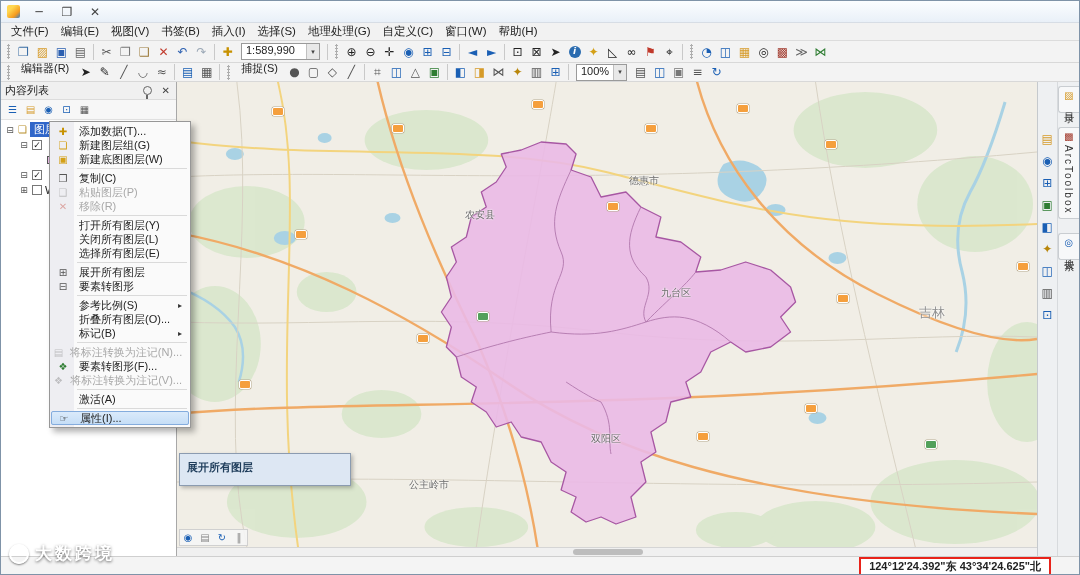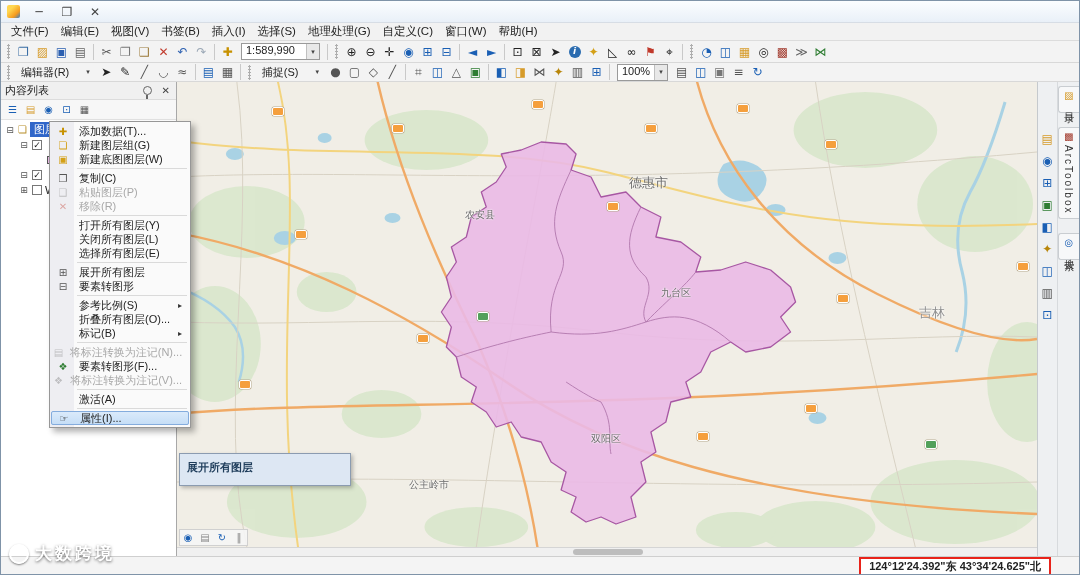--- a/index.html
+++ b/index.html
@@ -25,21 +25,21 @@
   .tb-group { display:flex; align-items:center; }
   .tbtn { width:19px; height:18px; display:flex; align-items:center; justify-content:center; border:1px solid transparent; border-radius:2px; }
   .glyph { font-family:"DejaVu Sans", sans-serif; font-size:12px; line-height:1; }
   .glyph.circ { background:#2b6cb0; color:#fff !important; border-radius:50%; width:12px; height:12px; font-size:9px; font-weight:bold; display:flex; align-items:center; justify-content:center; font-style:italic; }
   .tb-sep { width:1px; height:16px; background:#c9c9c9; margin:0 3px; }
   .tb-grip { width:3px; height:15px; margin:0 4px; background-image:radial-gradient(#adadad 1px, transparent 1.2px); background-size:3px 3px; }
   .combo { display:flex; align-items:flex-start; height:17px; border:1px solid #9a9a9a; background:#fff; margin:0 4px; font-size:11px; }
   .combo-text { padding:0 4px; min-width:64px; color:#222; }
   .combo-text.small { min-width:36px; }
   .combo-btn { width:13px; height:100%; background:#e8e8e8; border-left:1px solid #c0c0c0; display:flex; align-items:center; justify-content:center; font-size:7px; color:#444; }
-  .menu-btn { display:flex; align-items:center; gap:17px; padding:0 6px; height:25px; font-size:11px; color:#222; border:1px solid transparent; }
+  .menu-btn { display:flex; align-items:center; gap:17px; padding:0 6px; height:25px; font-size:11px; color:#222; border:1px solid transparent;flex-direction:column; }
   .menu-btn .caret { font-size:7px; color:#444; }
 
   
   .main { display:flex; height:474px; }
 
   
   .toc { width:176px; background:#fff; border-right:1px solid #a8a8a8; display:flex; flex-direction:column; }
   .toc-header { height:18px; background:#f0f0f0; display:flex; align-items:center; padding:0 4px; font-size:11px; color:#222; border-bottom:1px solid #dcdcdc; }
   .toc-header .toc-title { flex:1; }
   .pin-icon { width:9px; height:9px; border:1.5px solid #666; border-radius:50%; position:relative; margin-right:8px; }
@@ -521,21 +521,21 @@
           <path d="M520,190 C508,205 495,215 470,240"></path>
         </g>
       </svg>
 
       <div>
 
           <span class="map-label" style="left: 742px; top: 222px; font-size: 13px; color: rgb(143, 143, 143);">吉林</span>
 
           <span class="map-label" style="left: 288px; top: 126px; font-size: 10px; color: rgb(107, 107, 107);">农安县</span>
 
-          <span class="map-label" style="left: 452px; top: 92px; font-size: 13px; color: rgb(107, 107, 107);">德惠市</span>
+          <span class="map-label" style="left: 452px; top: 92px; font-size: 10px; color: rgb(107, 107, 107);">德惠市</span>
 
           <span class="map-label" style="left: 484px; top: 204px; font-size: 10px; color: rgb(107, 107, 107);">九台区</span>
 
           <span class="map-label" style="left: 414px; top: 350px; font-size: 10px; color: rgb(107, 107, 107);">双阳区</span>
 
           <span class="map-label" style="left: 232px; top: 396px; font-size: 10px; color: rgb(107, 107, 107);">公主岭市</span>
         </div>
 
       <div>
 

